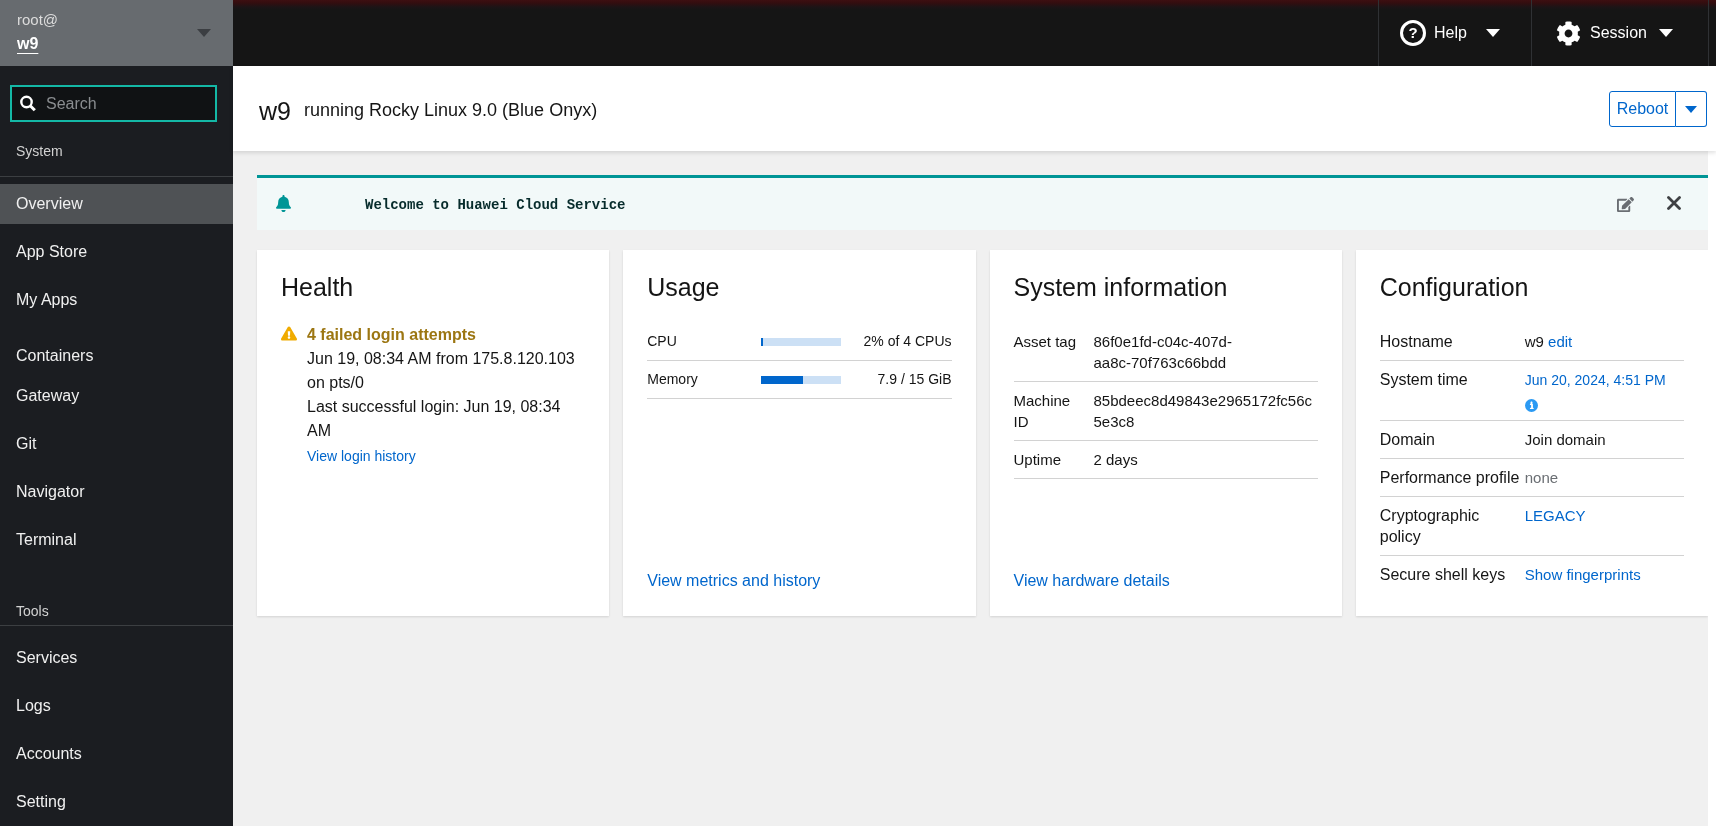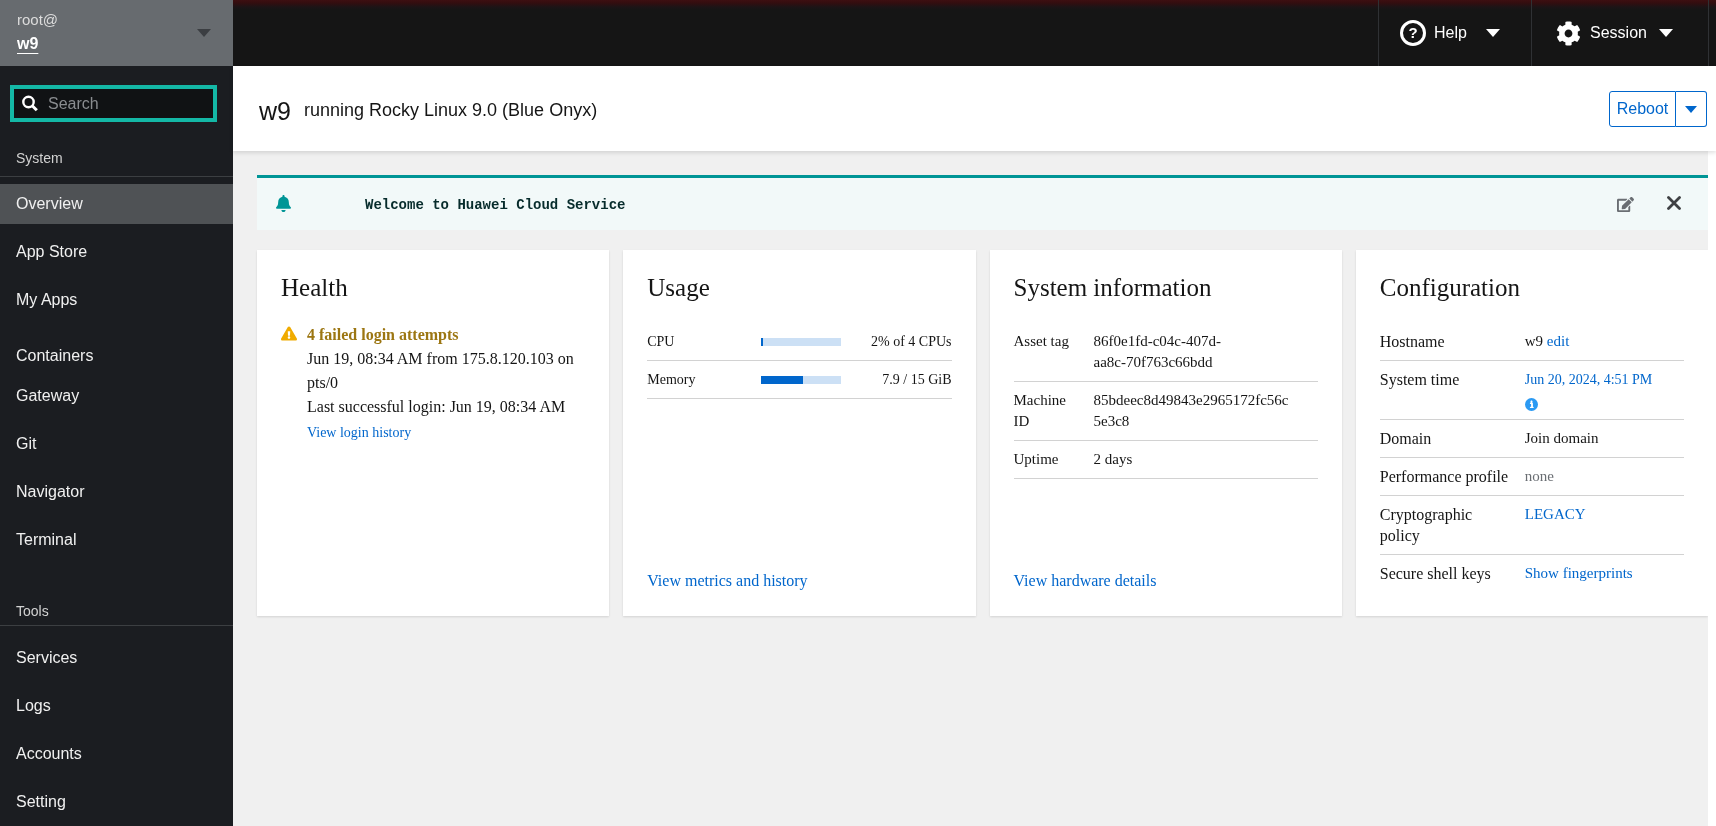--- a/index.html
+++ b/index.html
@@ -15,21 +15,21 @@
 
 
 #userblock { position:absolute; left:0; top:0; width:233px; height:66px; background:#676b6f; }
 #userblock .u1 { position:absolute; left:17px; top:11px; font-size:15px; color:#dcdcdc; }
 #userblock .u2 { position:absolute; left:17px; top:35px; font-size:16px; font-weight:bold; color:#fff; text-decoration:underline; text-underline-offset:4px; }
 #userblock .ucaret { position:absolute; right:22px; top:29px; width:0; height:0;
   border-left:7px solid transparent; border-right:7px solid transparent; border-top:8px solid #3b3e42; }
 
 
 #sidebar { position:absolute; left:0; top:66px; width:233px; height:760px; background:#1b1d21; }
-#searchbox { position:absolute; left:10px; top:19px; width:207px; height:37px; background:#101214; border:4px solid #14b8a6; display:flex; align-items:center; }
+#searchbox { position:absolute; left:10px; top:19px; width:207px; height:37px; background:#101214; border:2px solid #14b8a6; display:flex; align-items:center; }
 #searchbox .ph { color:#8a8d90; font-size:16px; margin-left:9px; }
 .navsec { position:absolute; left:16px; font-size:14px; color:#d2d2d2; }
 .navdiv { position:absolute; left:0; width:233px; height:1px; background:#3c3f42; }
 .navitem { position:absolute; left:0; width:233px; height:48px; display:flex; align-items:center; padding-left:16px; color:#f0f0f0; font-size:16px; }
 .navitem.sel { background:transparent; }
 .navitem.sel::before { content:""; position:absolute; left:0; top:4px; bottom:4px; width:233px; background:#4f5255; z-index:0; }
 .navitem span { position:relative; z-index:1; }
 
 
 #pagehead { position:absolute; left:233px; top:66px; width:1483px; height:85px; background:#fff; box-shadow:0 2px 4px rgba(3,3,3,0.12); z-index:2; }
@@ -46,21 +46,21 @@
 
 
 #banner { position:relative; width:1451px; height:55px; background:#f2f9f9; border-top:3px solid #009596; margin-bottom:20px; }
 #banner .bell { position:absolute; left:18px; top:17px; }
 #banner pre { position:absolute; left:108px; top:19px; font-family:"Liberation Mono", monospace; font-size:14px; font-weight:bold; color:#072c2c; }
 #banner .edit { position:absolute; right:74px; top:18px; }
 #banner .close { position:absolute; right:27px; top:18px; }
 
 
 #cards { display:grid; grid-template-columns:repeat(4, 352.25px); grid-gap:14px; }
-.card { position:relative; height:366px; background:#fff; box-shadow:0 1px 2px rgba(3,3,3,0.12); padding:24px;font-family:Liberation Serif, serif; }
+.card { position:relative; height:366px; background:#fff; box-shadow:0 1px 2px rgba(3,3,3,0.12); padding:24px; }
 .card h2 { font-size:25px; font-weight:400; color:#151515; line-height:31px; margin:-2px 0 20px 0; }
 .card .botlink { position:absolute; left:24px; bottom:26px; font-size:16px; color:#0066cc;margin-top:32px; }
 a { text-decoration:none; }
 .lnk { color:#0066cc; }
 .tbl { width:100%; border-collapse:collapse; table-layout:fixed; }
 .tbl td, .tbl th { font-size:16px; line-height:21px; font-weight:400; color:#151515; text-align:left; vertical-align:top; padding:8px 0; border-bottom:1px solid #d2d2d2; }
 
 
 #health .hrow { display:flex; }
 #health .hico { width:26px; padding-top:3px; }
@@ -115,21 +115,21 @@
 </div>
 
 <div id="sidebar">
   <div id="searchbox">
     <svg width="18" height="18" viewBox="0 0 18 18" style="margin-left:7px">
       <circle cx="7.5" cy="7" r="5.2" fill="none" stroke="#fff" stroke-width="2.4"></circle>
       <line x1="11.2" y1="10.7" x2="15.8" y2="15.3" stroke="#fff" stroke-width="3"></line>
     </svg>
     <span class="ph">Search</span>
   </div>
-  <div class="navsec" style="top:84px">System</div>
+  <div class="navsec" style="top:77px">System</div>
   <div class="navdiv" style="top:110px"></div>
   <div class="navitem sel" style="top:114px">
       <span>Overview</span>
     </div>
   <div class="navitem" style="top:162px">
       <span>App Store</span>
     </div>
   <div class="navitem" style="top:210px">
       <span>My Apps</span>
     </div>

